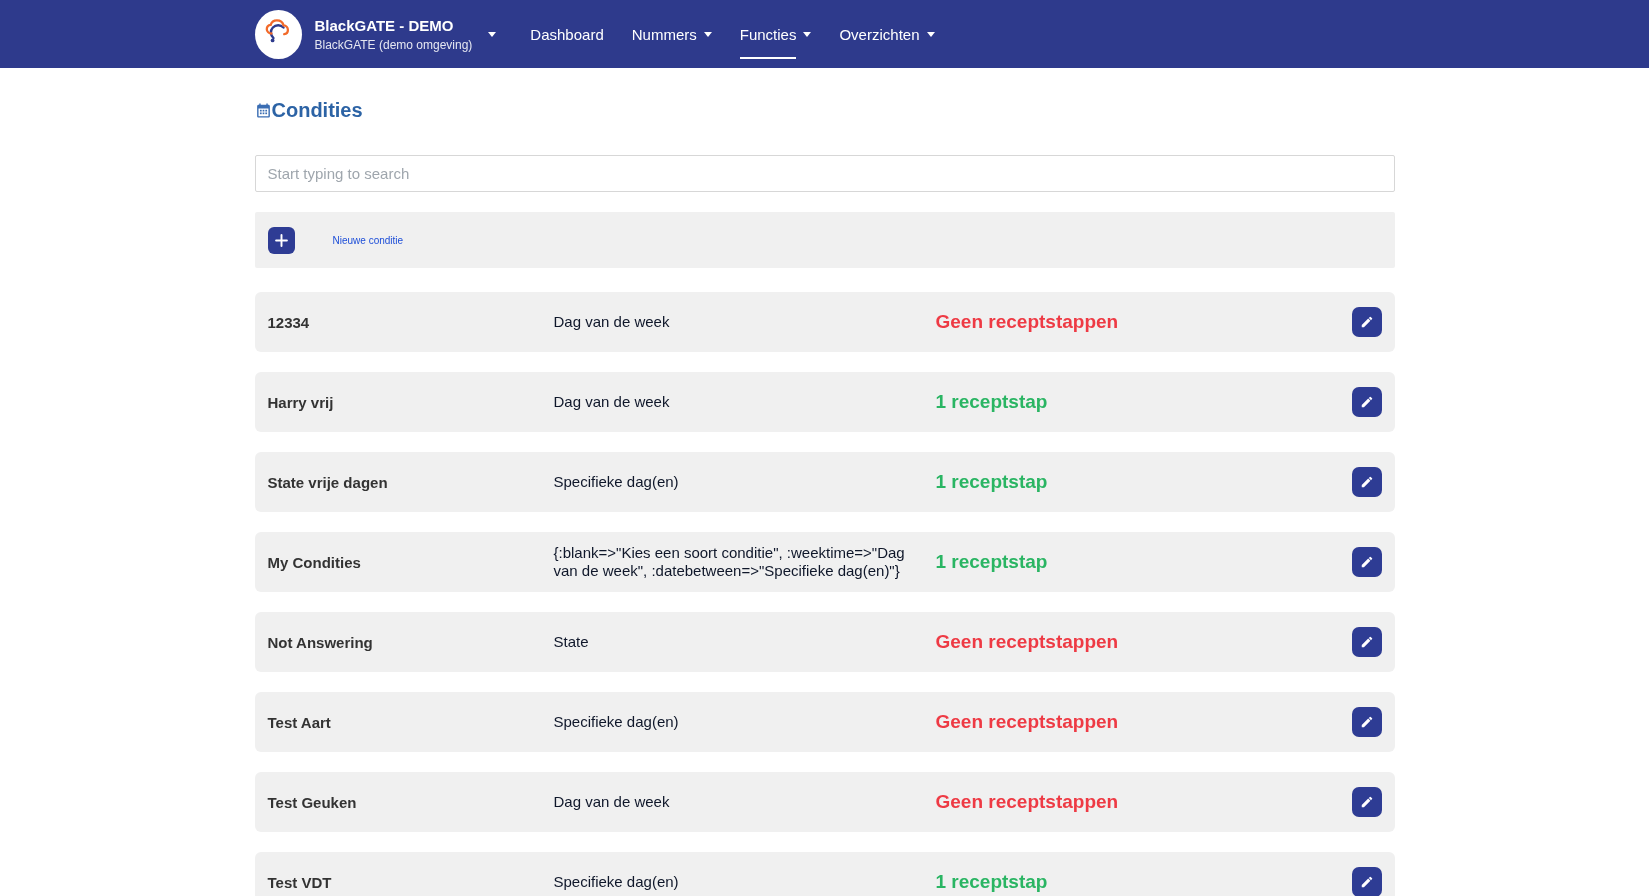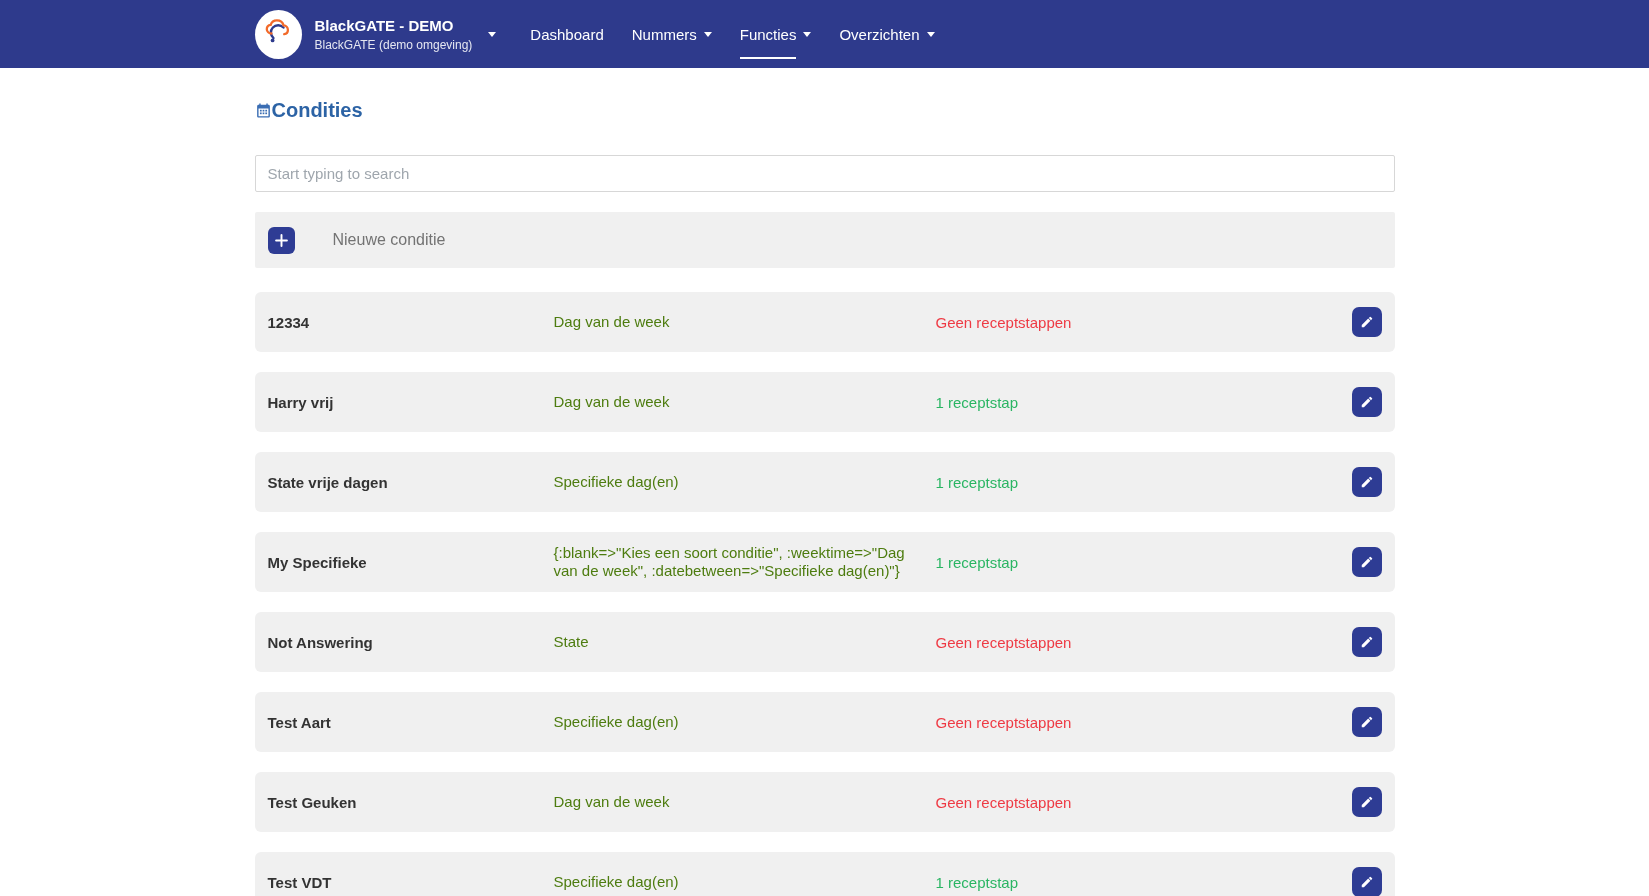--- a/index.html
+++ b/index.html
@@ -58,30 +58,30 @@
 
   .new-bar {
     background: #f0f0f0; border-radius: 2px; height: 56px;
     display: flex; align-items: center; gap: 9px; padding: 0 13px; margin-bottom: 24px;
   }
   .plus-btn {
     width: 27px; height: 27px; background: #2e3c94; border: none; border-radius: 6px;
     display: flex; align-items: center; justify-content: center; cursor: pointer; padding: 0;
     flex-shrink: 0;
   }
-  .new-link { color: #737373; font-size: 16px; text-decoration: none; cursor: pointer; padding-left: 29px; }
+  .new-link { color: #1d4ed8; font-size: 10px; text-decoration: none; cursor: pointer; padding-left: 29px; }
 
   
   .crow {
     background: #f0f0f0; border-radius: 6px; min-height: 60px;
     display: flex; align-items: center; padding: 6px 13px; margin-bottom: 20px;
   }
   .c-name { width: 286px; padding-right: 3px; font-size: 15px; font-weight: bold; color: #333333; }
-  .c-type { width: 382px; padding-right: 30px; font-size: 15px; color: #4d7c0f; line-height: 18px; }
-  .c-status { flex: 1; font-size: 15px; }
+  .c-type { width: 382px; padding-right: 30px; font-size: 15px; color: #0f172a; line-height: 18px; }
+  .c-status { flex: 1; font-size: 19px; font-weight: bold; }
   .c-status.success { color: #2ab563; }
   .c-status.danger { color: #ee3a44; }
   .edit-btn {
     width: 30px; height: 30px; background: #2e3c94; border: none; border-radius: 7px;
     display: flex; align-items: center; justify-content: center; cursor: pointer;
     padding: 0; flex-shrink: 0; margin-left: 12px;
   }
 </style>
 </head>
 <body>
@@ -176,21 +176,21 @@
     <div class="c-type">Specifieke dag(en)</div>
     <div class="c-status success">1 receptstap</div>
     <button class="edit-btn">
       <svg width="14" height="14" viewBox="0 0 24 24" fill="#ffffff">
         <path d="M3 17.25V21h3.75L17.81 9.94l-3.75-3.75L3 17.25zM20.71 7.04a.996.996 0 0 0 0-1.41l-2.34-2.34a.996.996 0 0 0-1.41 0l-1.83 1.83 3.75 3.75 1.83-1.83z"></path>
       </svg>
     </button>
   </div>
 
   <div class="crow">
-    <div class="c-name">My Specifieke</div>
+    <div class="c-name">My Condities</div>
     <div class="c-type">{:blank=&gt;"Kies een soort conditie", :weektime=&gt;"Dag van de week", :datebetween=&gt;"Specifieke dag(en)"}</div>
     <div class="c-status success">1 receptstap</div>
     <button class="edit-btn">
       <svg width="14" height="14" viewBox="0 0 24 24" fill="#ffffff">
         <path d="M3 17.25V21h3.75L17.81 9.94l-3.75-3.75L3 17.25zM20.71 7.04a.996.996 0 0 0 0-1.41l-2.34-2.34a.996.996 0 0 0-1.41 0l-1.83 1.83 3.75 3.75 1.83-1.83z"></path>
       </svg>
     </button>
   </div>
 
   <div class="crow">

